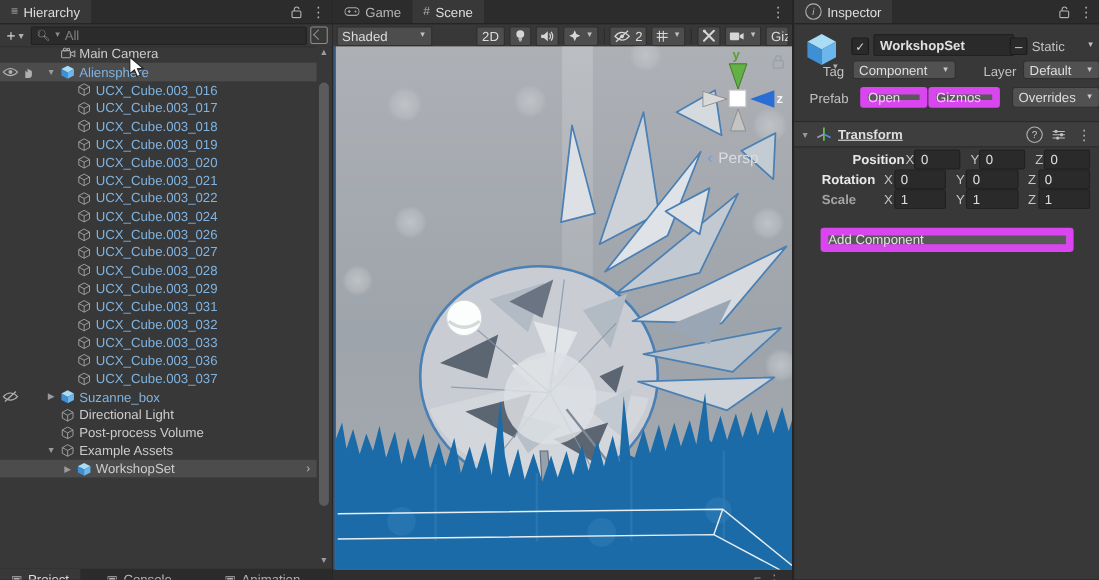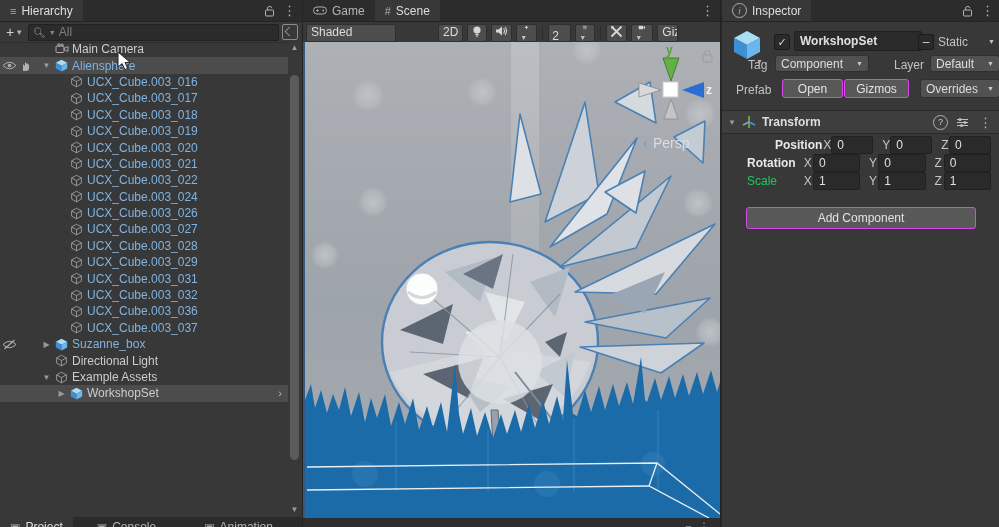--- a/index.html
+++ b/index.html
@@ -33,47 +33,47 @@
   .iconslot{width:17px;flex:none;display:flex;align-items:center;justify-content:center;}
   .hlabel{padding-left:2px;color:#cccccc;}
   .hlabel.blue{color:#7fb3e1;}
   .chev{margin-left:auto;color:#b8b8b8;font-size:11px;padding-right:6px;}
   .vscroll{position:absolute;right:1px;top:42px;bottom:12px;width:13px;background:#383838;}
   .vscroll .thumb{position:absolute;left:2px;right:2px;top:33px;height:385px;background:#5b5b5b;border-radius:6px;}
   .scrarrow{position:absolute;left:0;right:0;text-align:center;font-size:8px;color:#9c9c9c;}
   
   #scenewrap{left:303px;width:417px;}
   .stoolbar{height:21px;background:#383838;display:flex;align-items:center;padding:0 3px;gap:4px;border-bottom:1px solid #2a2a2a;}
-  .ctrl{height:16px;background:#4d4d4d;border:1px solid #2f2f2f;border-radius:2px;display:flex;
-        padding:0 4px;gap:4px;color:#dcdcdc;flex-direction:column;}
+  .ctrl{height:16px;background:#4d4d4d;border:1px solid #2f2f2f;border-radius:2px;display:flex;align-items:center;
+        padding:0 4px;gap:4px;color:#dcdcdc;}
   .ctrl .dn{font-size:7px;color:#c0c0c0;}
   .ctrl.icon{padding:0 3px;}
   .sep{width:1px;height:14px;background:#2c2c2c;margin:0 1px;}
   #viewport{position:absolute;left:0;top:42px;width:417px;height:476px;border-left:2px solid #35597e;box-sizing:border-box;}
   #viewport svg{display:block;}
   .bstrip{position:absolute;left:0;right:0;top:518px;height:9px;background:#2e2e2e;overflow:hidden;color:#9a9a9a;}
   
   #inspector{left:721px;width:278px;border-left:1px solid #242424;}
   .ibody{position:relative;padding-top:0;}
   .ilabel{color:#c2c2c2;}
   .ifield{background:#2a2a2a;border:1px solid #212121;border-radius:2px;color:#e0e0e0;display:flex;align-items:center;padding:0 5px;}
   .dd{background:#515151;border:1px solid #303030;border-radius:3px;display:flex;align-items:center;justify-content:space-between;
       padding:0 5px;color:#dedede;height:17px;box-sizing:border-box;}
   .dd .dn{font-size:7px;color:#c8c8c8;margin-left:4px;}
-  .btn{background:#585858;border:1px solid #d946ef;border-radius:3px;color:#e2e2e2;display:flex;align-items:center;justify-content:center;height:19px;box-sizing:border-box;}
+  .btn{background:#585858;border:7px solid #d946ef;border-radius:3px;color:#e2e2e2;display:flex;align-items:center;justify-content:flex-start;height:19px;box-sizing:border-box;}
   .chk{width:14px;height:14px;background:#2a2a2a;border:1px solid #1c1c1c;border-radius:2px;color:#d8d8d8;
        display:flex;align-items:center;justify-content:center;font-size:11px;}
   .comp-header{position:absolute;left:0;right:0;height:22px;background:#3e3e3e;border-top:1px solid #2a2a2a;border-bottom:1px solid #2a2a2a;
        display:flex;align-items:center;gap:6px;padding:0 6px;}
-  .comp-header .title{font-weight:bold;color:#dedede;}
+  .comp-header .title{font-weight:bold;color:#dedede;text-decoration:underline;}
   .hicons{margin-left:auto;display:flex;align-items:center;gap:8px;color:#c0c0c0;}
   .qmark{width:13px;height:13px;border-radius:50%;border:1px solid #b0b0b0;font-size:9px;display:flex;align-items:center;justify-content:center;color:#c8c8c8;}
   .trow{position:absolute;left:0;display:flex;align-items:center;height:18px;}
   .tlabel{width:74px;color:#e8e8e8;font-weight:bold;padding-left:25px;}
-  .trow.dim .tlabel{color:#22c55e;font-weight:normal;}
+  .trow.dim .tlabel{color:#a3a3a3;font-weight:bold;}
   .axl{color:#c6c6c6;width:12px;text-align:left;}
   .tin{width:46px;height:16px;margin-right:9px;}
   .foldarrow{font-size:8px;color:#9a9a9a;}
   .cursor{position:absolute;z-index:99;pointer-events:none;}
   .lockglyph,.kebab{cursor:default;}
 </style>
 </head>
 <body>
 
 <div id="hierarchy" class="panel">
@@ -306,20 +306,32 @@
       <div class="hrow">
         <span class="gutter"></span>
         <span style="width: 15px; flex: 0 0 auto;"></span>
         <span class="arrowslot"></span>
         <span class="iconslot">
           <svg width="13" height="13" viewBox="0 0 16 16">
             <path d="M8 1.5 14 4.8v6.4L8 14.5 2 11.2V4.8z" fill="none" stroke="#a8a8a8"></path>
             <path d="M2 4.8 8 8l6-3.2M8 8v6.5" stroke="#a8a8a8" fill="none"></path>
           </svg>
         </span>
+        <span class="hlabel blue">UCX_Cube.003_033</span>
+      </div>
+      <div class="hrow">
+        <span class="gutter"></span>
+        <span style="width: 15px; flex: 0 0 auto;"></span>
+        <span class="arrowslot"></span>
+        <span class="iconslot">
+          <svg width="13" height="13" viewBox="0 0 16 16">
+            <path d="M8 1.5 14 4.8v6.4L8 14.5 2 11.2V4.8z" fill="none" stroke="#a8a8a8"></path>
+            <path d="M2 4.8 8 8l6-3.2M8 8v6.5" stroke="#a8a8a8" fill="none"></path>
+          </svg>
+        </span>
         <span class="hlabel blue">UCX_Cube.003_036</span>
       </div>
       <div class="hrow">
         <span class="gutter"></span>
         <span style="width: 15px; flex: 0 0 auto;"></span>
         <span class="arrowslot"></span>
         <span class="iconslot">
           <svg width="13" height="13" viewBox="0 0 16 16">
             <path d="M8 1.5 14 4.8v6.4L8 14.5 2 11.2V4.8z" fill="none" stroke="#a8a8a8"></path>
             <path d="M2 4.8 8 8l6-3.2M8 8v6.5" stroke="#a8a8a8" fill="none"></path>
@@ -349,20 +361,32 @@
         <span class="gutter"></span>
         <span style="width: 0px; flex: 0 0 auto;"></span>
         <span class="arrowslot"></span>
         <span class="iconslot">
           <svg width="13" height="13" viewBox="0 0 16 16">
             <path d="M8 1.5 14 4.8v6.4L8 14.5 2 11.2V4.8z" fill="none" stroke="#a8a8a8"></path>
             <path d="M2 4.8 8 8l6-3.2M8 8v6.5" stroke="#a8a8a8" fill="none"></path>
           </svg>
         </span>
         <span class="hlabel">Directional Light</span>
+      </div>
+      <div class="hrow">
+        <span class="gutter"></span>
+        <span style="width: 0px; flex: 0 0 auto;"></span>
+        <span class="arrowslot"></span>
+        <span class="iconslot">
+          <svg width="13" height="13" viewBox="0 0 16 16">
+            <path d="M8 1.5 14 4.8v6.4L8 14.5 2 11.2V4.8z" fill="none" stroke="#a8a8a8"></path>
+            <path d="M2 4.8 8 8l6-3.2M8 8v6.5" stroke="#a8a8a8" fill="none"></path>
+          </svg>
+        </span>
+        <span class="hlabel">Post-process Volume</span>
       </div>
       <div class="hrow">
         <span class="gutter"></span>
         <span style="width: 0px; flex: 0 0 auto;"></span>
         <span class="arrowslot">▼</span>
         <span class="iconslot">
           <svg width="13" height="13" viewBox="0 0 16 16">
             <path d="M8 1.5 14 4.8v6.4L8 14.5 2 11.2V4.8z" fill="none" stroke="#a8a8a8"></path>
             <path d="M2 4.8 8 8l6-3.2M8 8v6.5" stroke="#a8a8a8" fill="none"></path>
           </svg>

